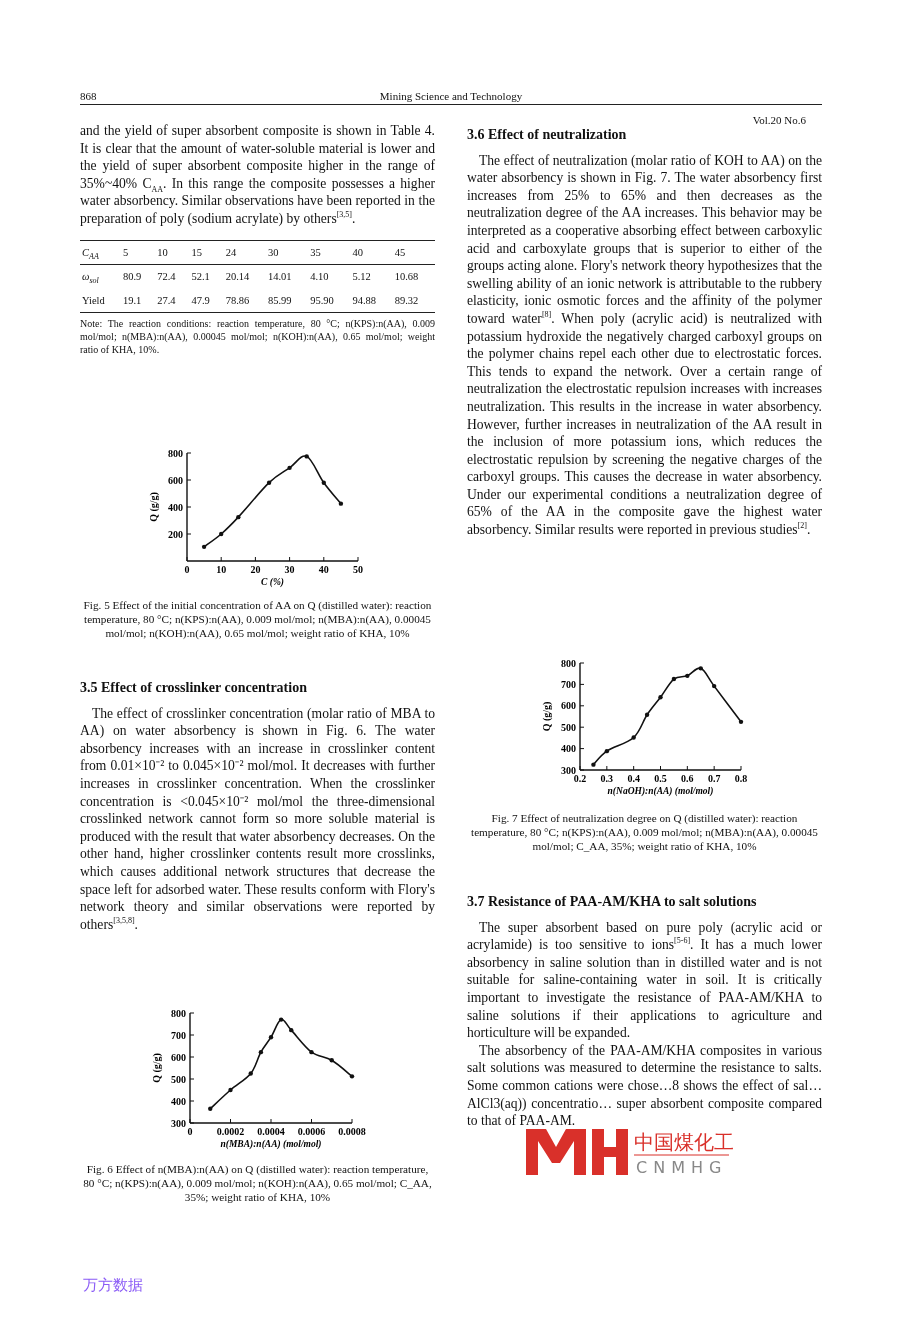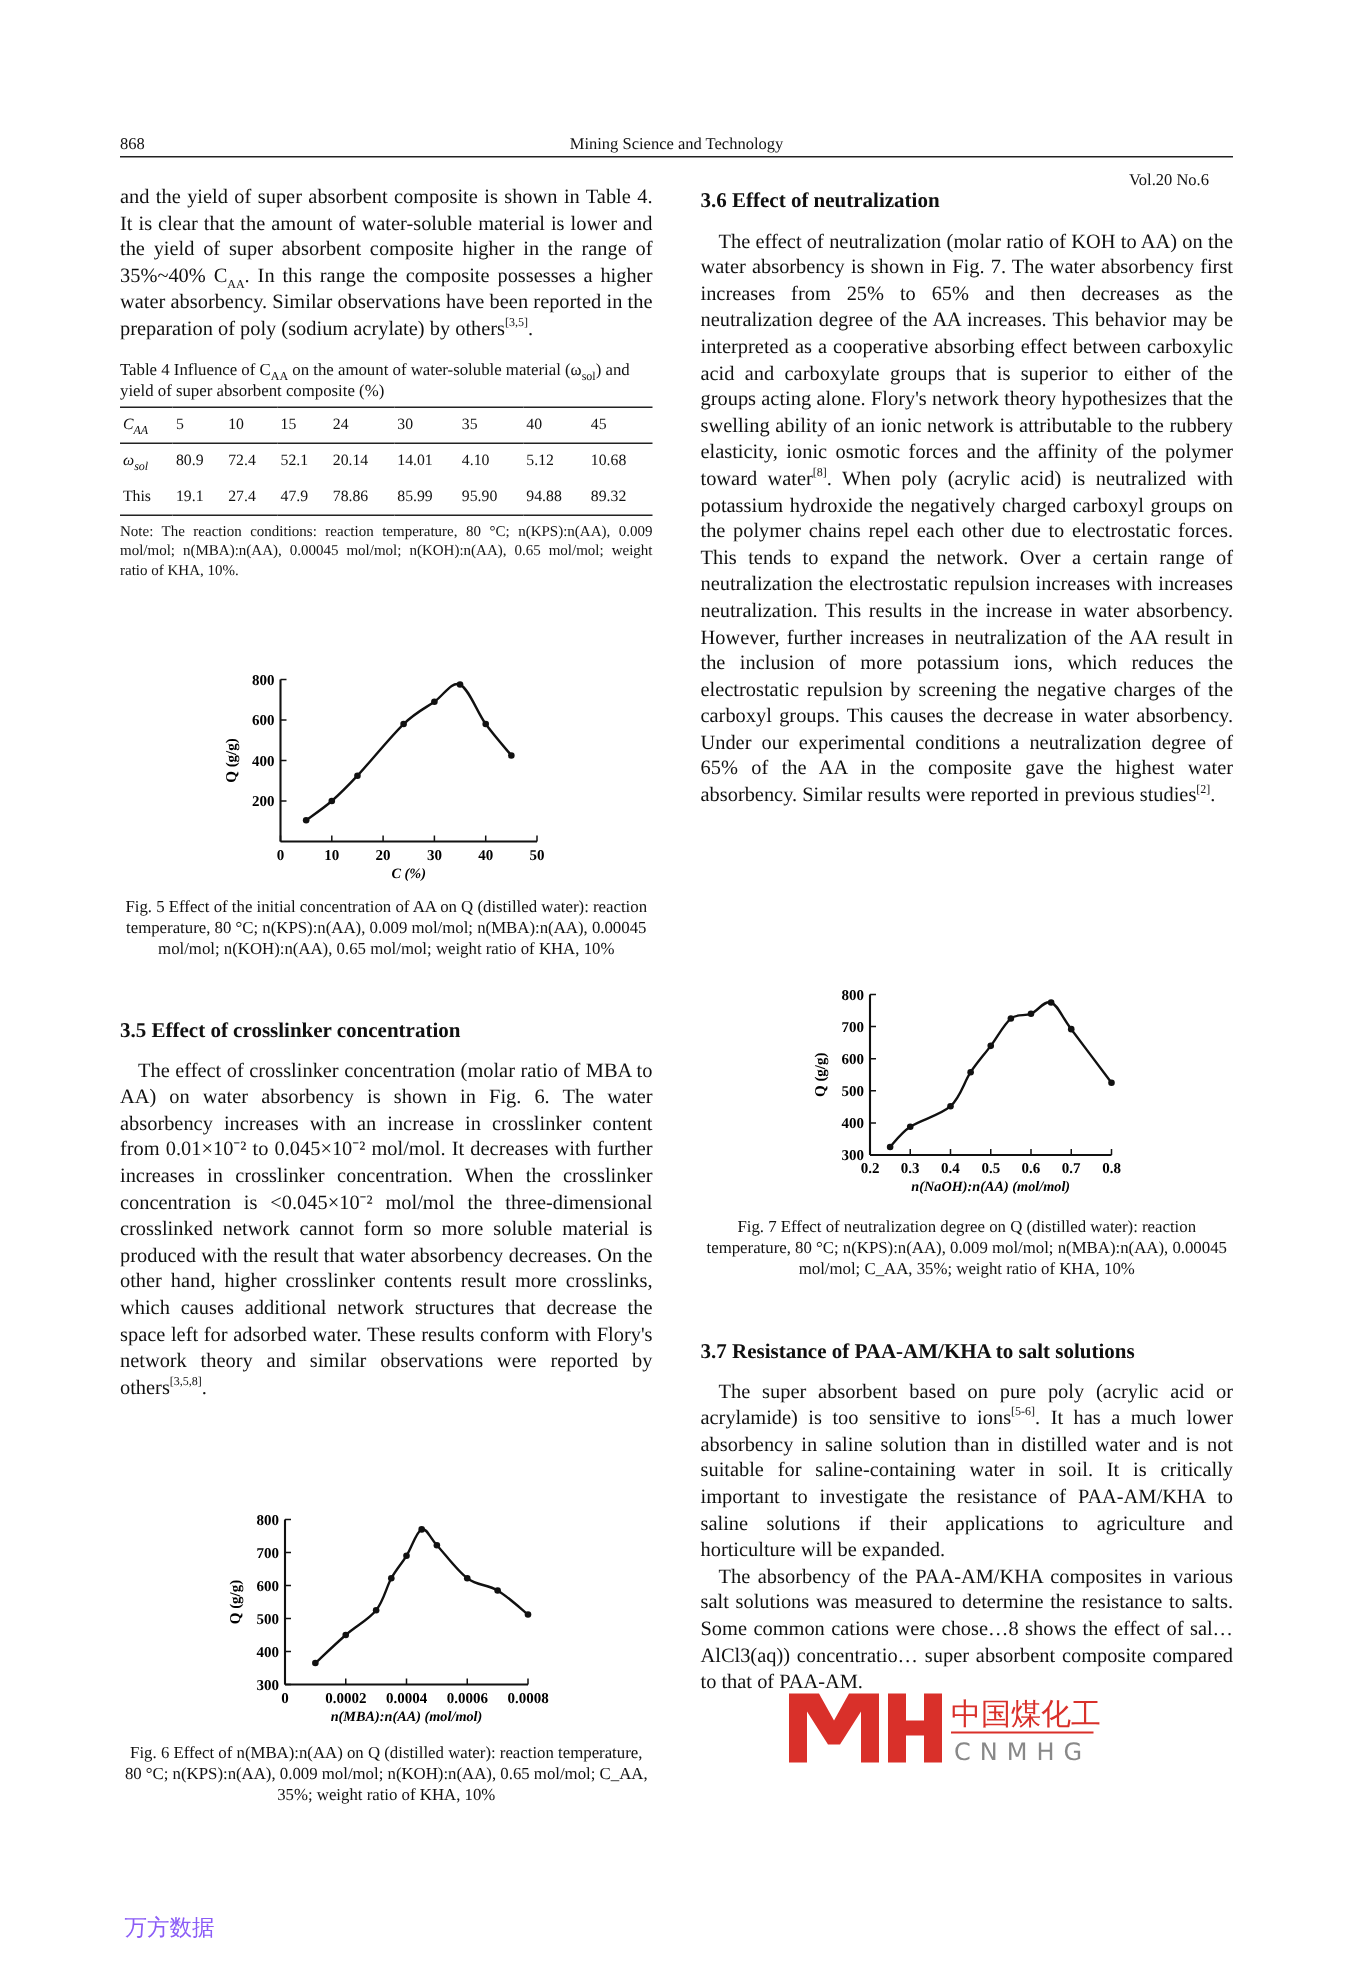--- a/index.html
+++ b/index.html
@@ -33,21 +33,20 @@
 
 <div class="header">
   <span class="pn">868</span>
   <span class="jt">Mining Science and Technology</span>
   <span class="vol">Vol.20   No.6</span>
 </div>
 
 <div class="col" style="left:80px; top:122px; width:355px;">
   <p><span>and the yield of super absorbent composite is shown in Table 4. It is clear that the amount of water-soluble material is lower and the yield of super absorbent composite higher in the range of 35%~40% C</span><i></i><sub>AA</sub><span>. In this range the composite possesses a higher water absorbency. Similar observations have been reported in the preparation of poly (sodium acrylate) by others</span><sup>[3,5]</sup>.</p>
   <div style="margin-top:12px;">
-    <div class="tcap"><span>Table 4    Influence of C</span><sub>AA</sub><span> on the amount of water-soluble material (ω</span><sub>sol</sub><span>) and yield of super absorbent composite    (%)</span></div>
     <table class="t4">
       <tbody>
           <tr class="top">
         <td style="font-style:italic;">C<sub>AA</sub></td>
         <td>5</td>
         <td>10</td>
         <td>15</td>
         <td>24</td>
         <td>30</td>
         <td>35</td>
@@ -59,21 +58,21 @@
         <td>80.9</td>
         <td>72.4</td>
         <td>52.1</td>
         <td>20.14</td>
         <td>14.01</td>
         <td>4.10</td>
         <td>5.12</td>
         <td>10.68</td>
       </tr>
       <tr class="last">
-        <td>This</td>
+        <td>Yield</td>
         <td>19.1</td>
         <td>27.4</td>
         <td>47.9</td>
         <td>78.86</td>
         <td>85.99</td>
         <td>95.90</td>
         <td>94.88</td>
         <td>89.32</td>
       </tr>
     </tbody>

